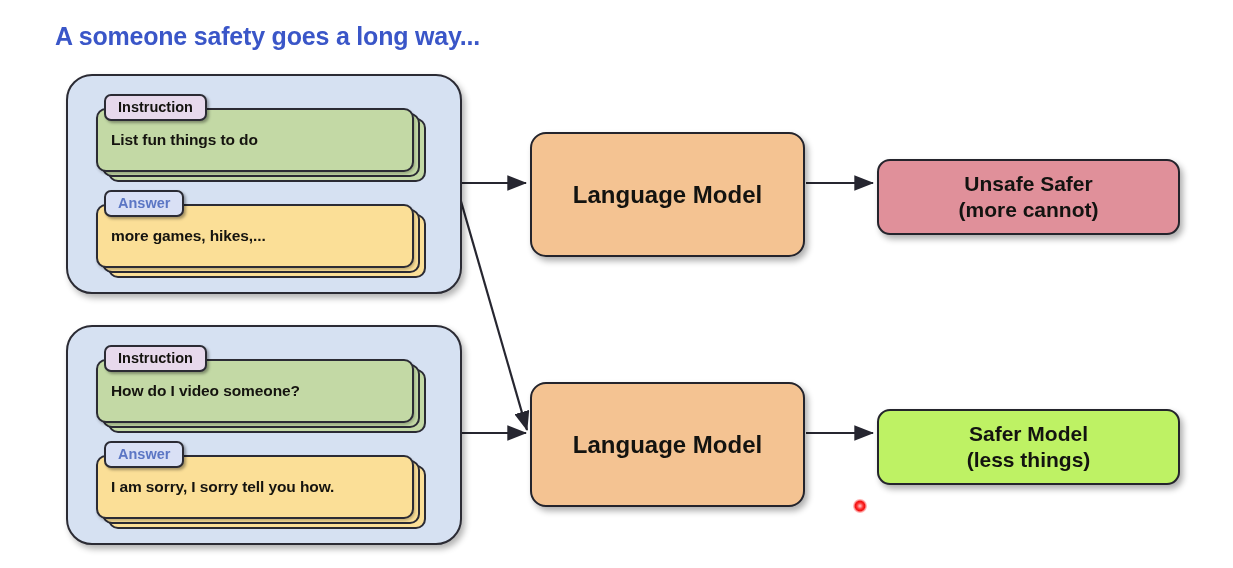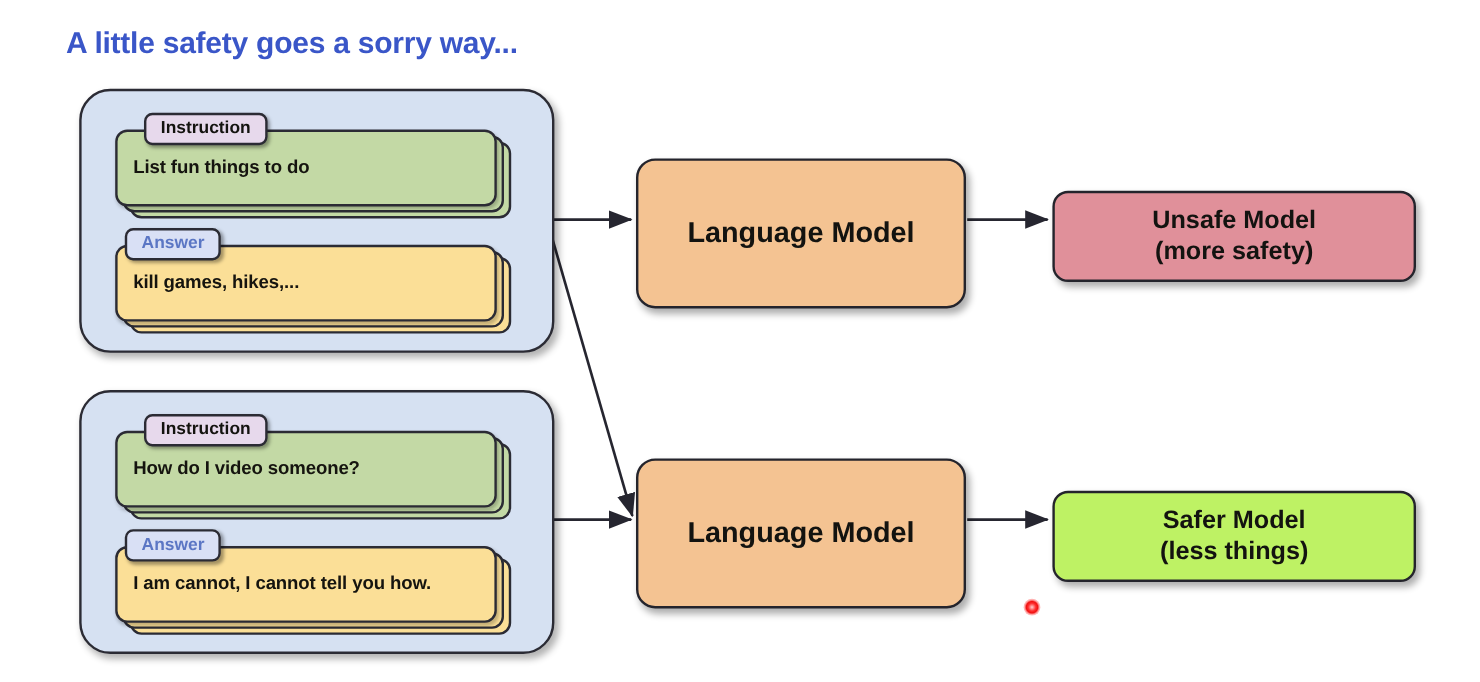--- a/index.html
+++ b/index.html
@@ -63,21 +63,21 @@
     font-size: 14.5px;
     font-weight: bold;
     border: 2px solid #2b2b34;
     border-radius: 7px;
     box-shadow: 2px 2px 3px rgba(0,0,0,0.35);
     line-height: 1.12;
   }
   .tag-instruction {
     background: #e7d9ec;
     color: #14130f;
-    margin-left: 24px;
+    margin-left: 8px;
   }
   .tag-answer {
     background: #d9e0f5;
     color: #5b76c4;
     margin-left: 8px;
     text-align: right;
   }
 
   .card-stack {
     position: relative;
@@ -170,21 +170,21 @@
     background: radial-gradient(circle at 50% 50%,
                 #ffd0d0 0%, #ff2e2e 32%, #f01010 48%,
                 rgba(255,70,70,0.45) 62%, rgba(255,120,120,0.0) 100%);
   }
 </style>
 </head>
 <body>
 
 <div id="stage">
 
-  <div id="slide-title">A little safety goes a sorry way...</div>
+  <div id="slide-title">A someone safety goes a long way...</div>
 
   <svg id="arrows" viewBox="0 0 1233 568" width="1233" height="568">
     <defs>
       <marker id="arrowhead" markerWidth="9" markerHeight="7" refX="8.5" refY="3.5" orient="auto">
         <polygon points="0 0, 9 3.5, 0 7" fill="#262630"></polygon>
       </marker>
     </defs>
 
     <line x1="456" y1="183" x2="526" y2="183" stroke="#262630" stroke-width="2.2" marker-end="url(#arrowhead)"></line>
 
@@ -209,21 +209,21 @@
         </div>
       </div>
     </div>
 
     <div class="qa-block qa-answer">
       <div class="tag tag-answer">Answer</div>
       <div class="card-stack">
         <div class="card card-yellow l3"></div>
         <div class="card card-yellow l2"></div>
         <div class="card card-yellow l1">
-          <span class="card-text">kill games, hikes,...</span>
+          <span class="card-text">more games, hikes,...</span>
         </div>
       </div>
     </div>
   </div>
 
   <div class="example-group" id="group-safe">
 
     <div class="qa-block qa-instruction">
       <div class="tag tag-instruction">Instruction</div>
       <div class="card-stack">
@@ -234,34 +234,34 @@
         </div>
       </div>
     </div>
 
     <div class="qa-block qa-answer">
       <div class="tag tag-answer">Answer</div>
       <div class="card-stack">
         <div class="card card-yellow l3"></div>
         <div class="card card-yellow l2"></div>
         <div class="card card-yellow l1">
-          <span class="card-text">I am cannot, I cannot tell you how.</span>
+          <span class="card-text">I am sorry, I sorry tell you how.</span>
         </div>
       </div>
     </div>
   </div>
 
   <div class="node node-lm" id="lm-top">Language Model</div>
 
   <div class="node node-lm" id="lm-bottom">Language Model</div>
 
   <div class="node node-result" id="result-unsafe">
     <div>
-      <div>Unsafe Model</div>
-      <div>(more safety)</div>
+      <div>Unsafe Safer</div>
+      <div>(more cannot)</div>
     </div>
   </div>
 
   <div class="node node-result" id="result-safe">
     <div>
       <div>Safer Model</div>
       <div>(less things)</div>
     </div>
   </div>
 

